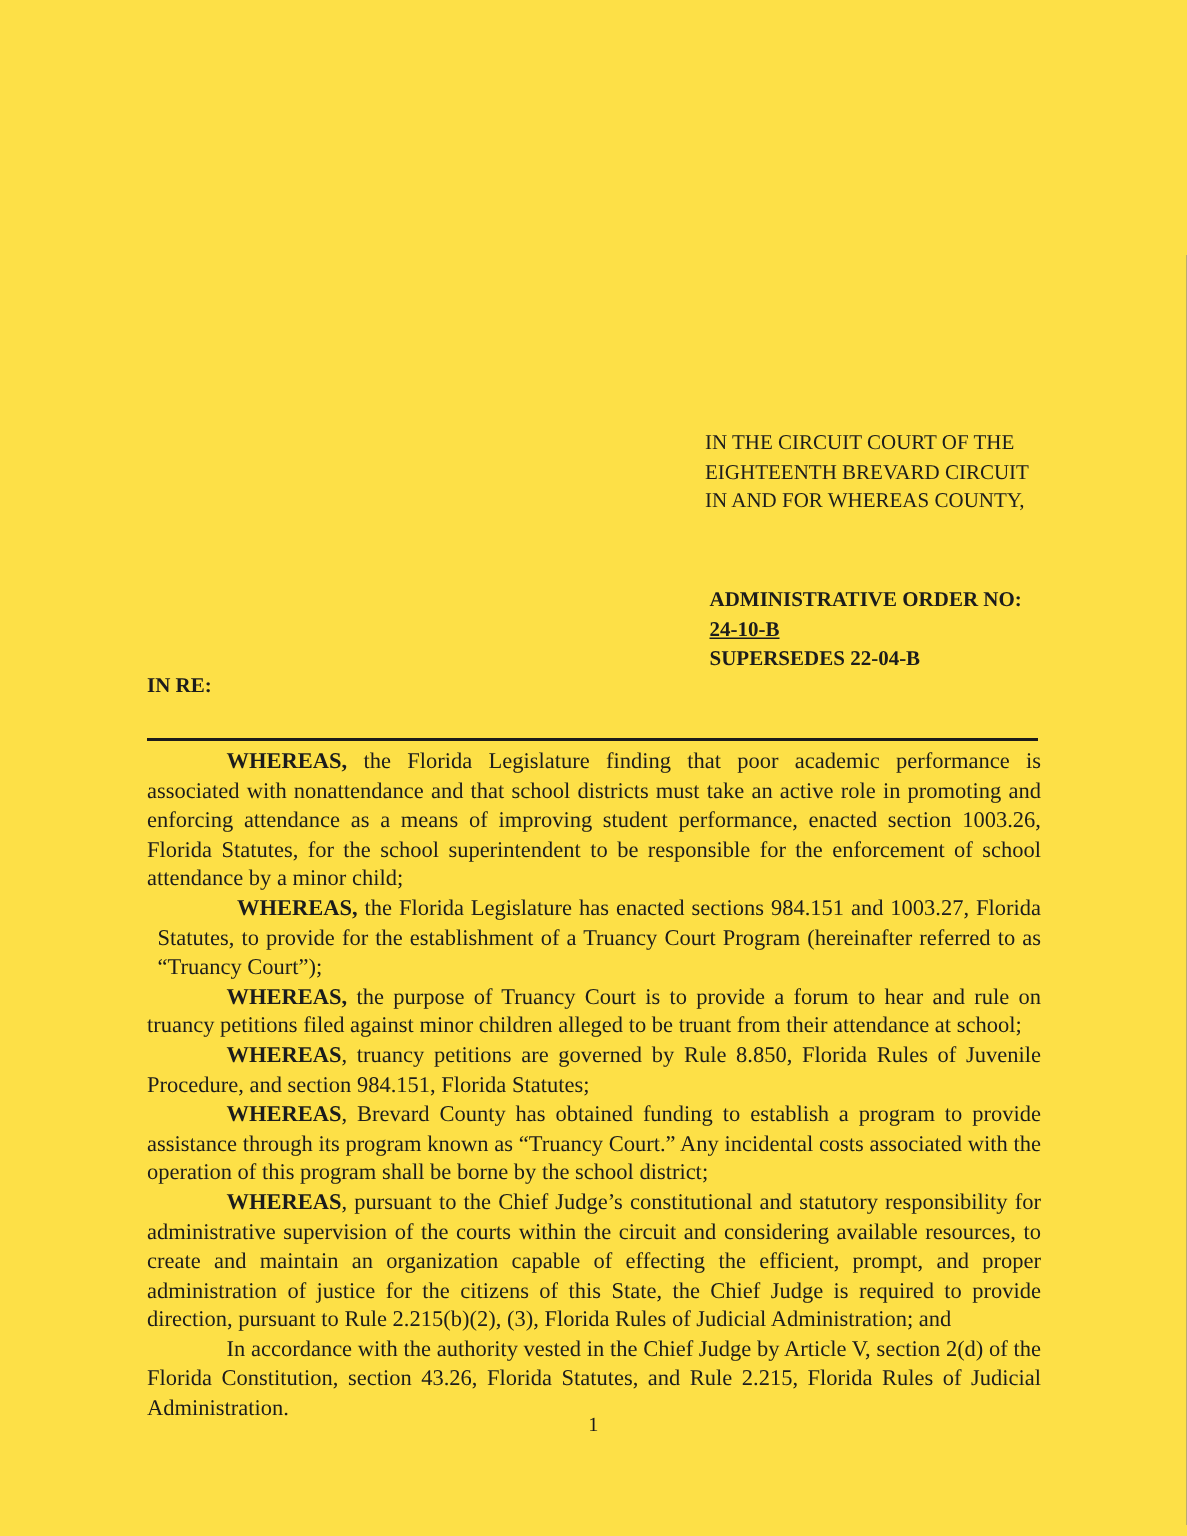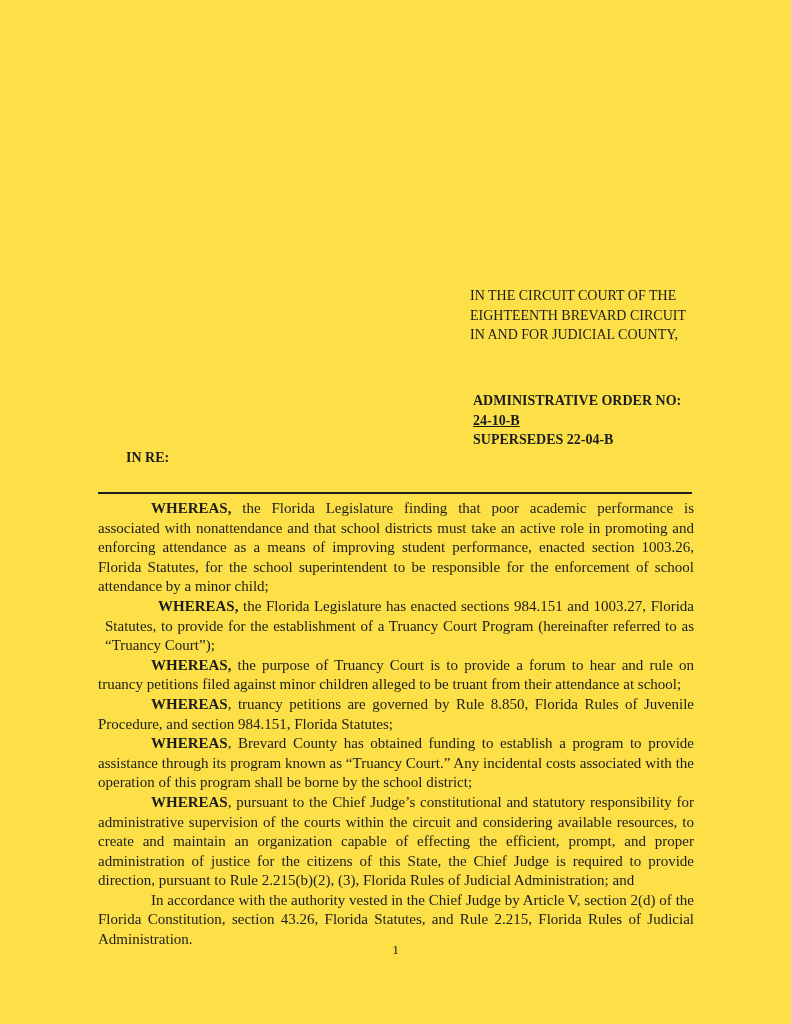--- a/index.html
+++ b/index.html
@@ -33,21 +33,20 @@
   .order-number { text-decoration: underline; }
   .in-re-block {
     position: absolute;
     left: 98px;
     top: 448px;
     width: 596px;
     display: flex;
     font-weight: bold;
     font-size: 14px;
     line-height: 19.5px;
-    margin-left: 28px;
   }
   .in-re-label { width: 62px; flex: 0 0 62px; }
   .in-re-title { flex: 1; }
   .rule {
     position: absolute;
     left: 98px;
     top: 492px;
     width: 594px;
     height: 2px;
     background: #1c1c1c;
@@ -76,21 +75,21 @@
   }
 </style>
 </head>
 <body>
 
 <div class="page">
 
   <div class="court-block">
     <div>IN THE CIRCUIT COURT OF THE</div>
     <div>EIGHTEENTH BREVARD CIRCUIT</div>
-    <div>IN AND FOR JUDICIAL COUNTY,</div>
+    <div>IN AND FOR WHEREAS COUNTY,</div>
   </div>
 
   <div class="order-block">
     <div>ADMINISTRATIVE ORDER NO:</div>
     <div class="order-number">24-10-B</div>
     <div>SUPERSEDES 22-04-B</div>
   </div>
 
   <div class="in-re-block">
     <span class="in-re-label">IN RE:</span>

